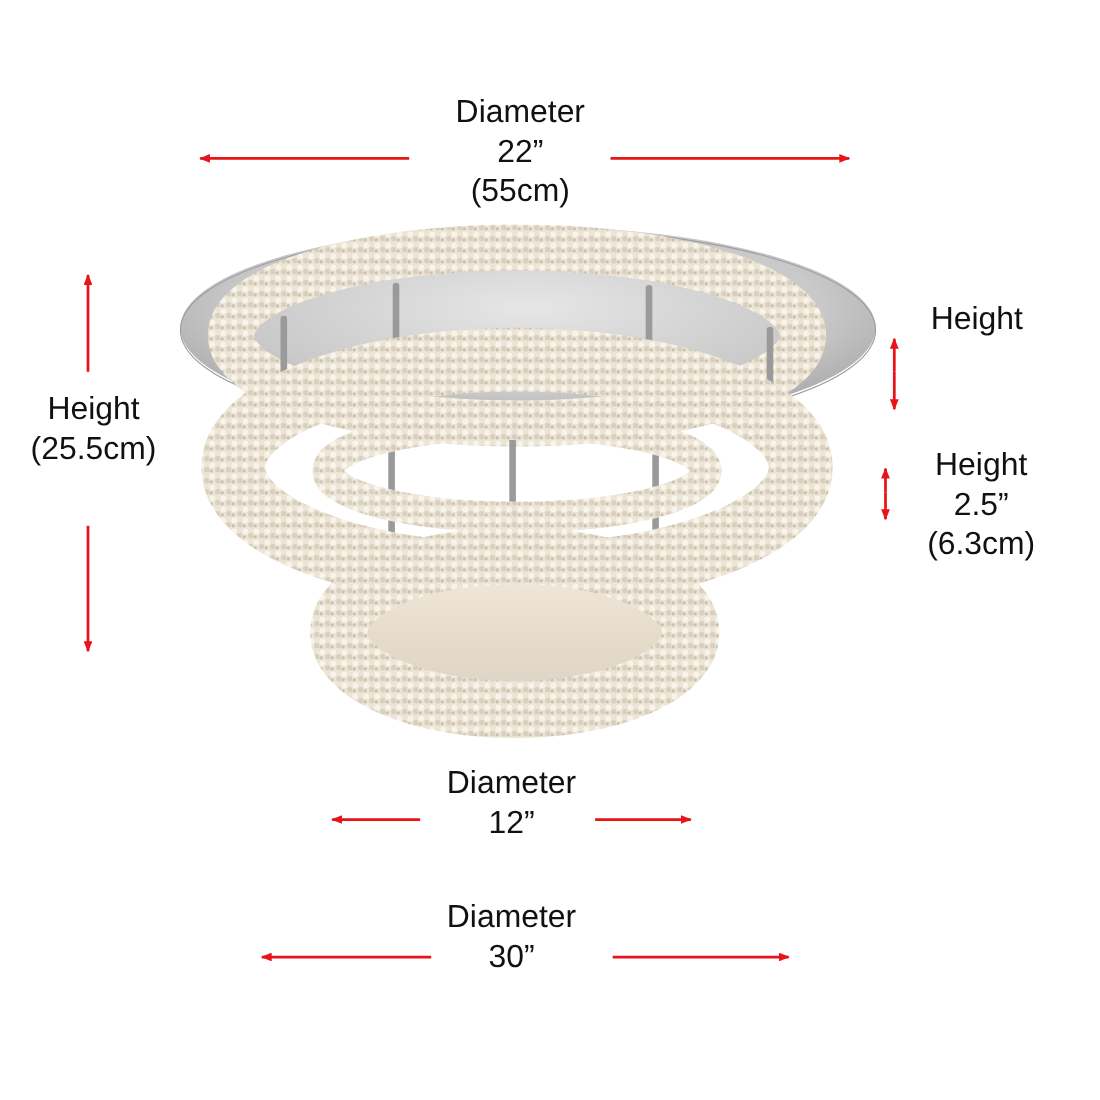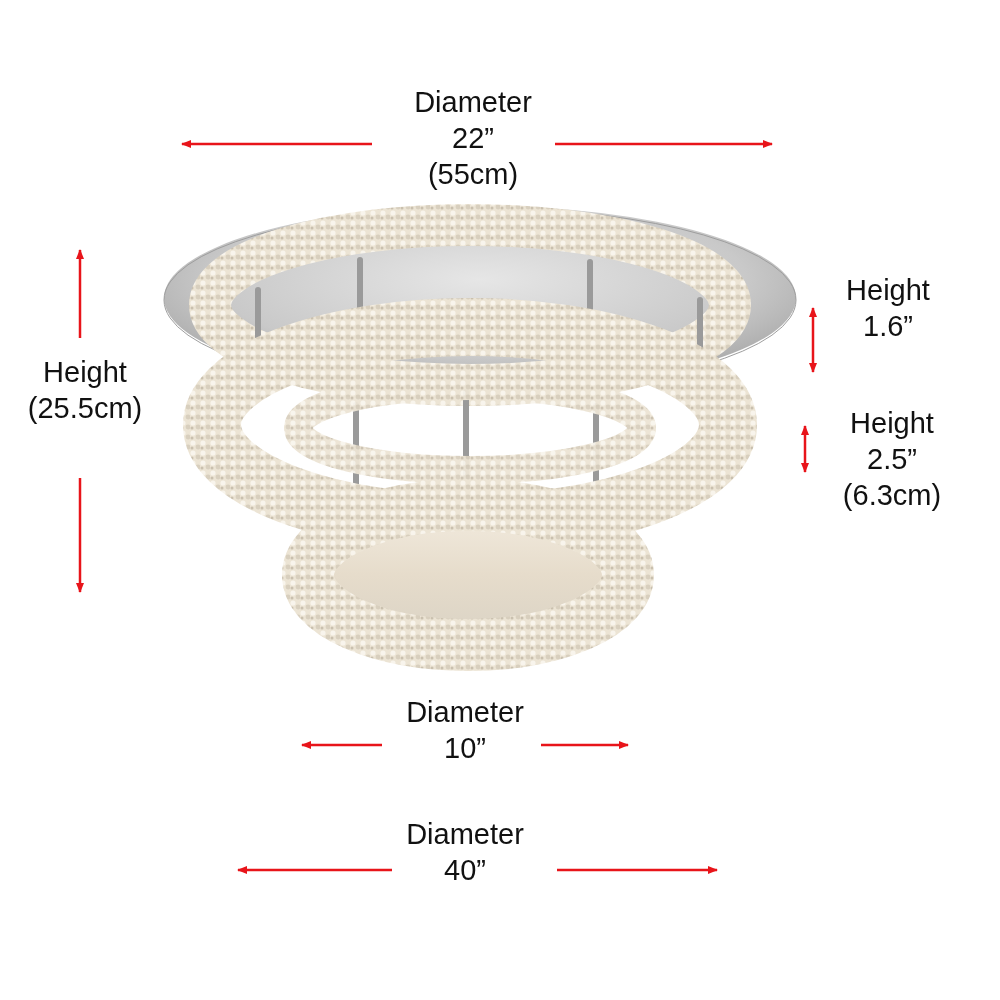--- a/index.html
+++ b/index.html
@@ -93,30 +93,29 @@
   <div>(55cm)</div>
 </div>
 
 <div class="label" style="left:10px; top:354px; width:150px;">
   <div>Height</div>
   <div>(25.5cm)</div>
 </div>
 
 <div class="label" style="left:828px; top:272px; width:120px;">
   <div>Height</div>
-  <div>1.6”</div>
 </div>
 
 <div class="label" style="left:832px; top:405px; width:120px;">
   <div>Height</div>
   <div>2.5”</div>
   <div>(6.3cm)</div>
 </div>
 
 <div class="label" style="left:380px; top:694px; width:170px;">
   <div>Diameter</div>
-  <div>10”</div>
+  <div>12”</div>
 </div>
 
 <div class="label" style="left:380px; top:816px; width:170px;">
   <div>Diameter</div>
-  <div>40”</div>
+  <div>30”</div>
 </div>
 
 </body></html>

